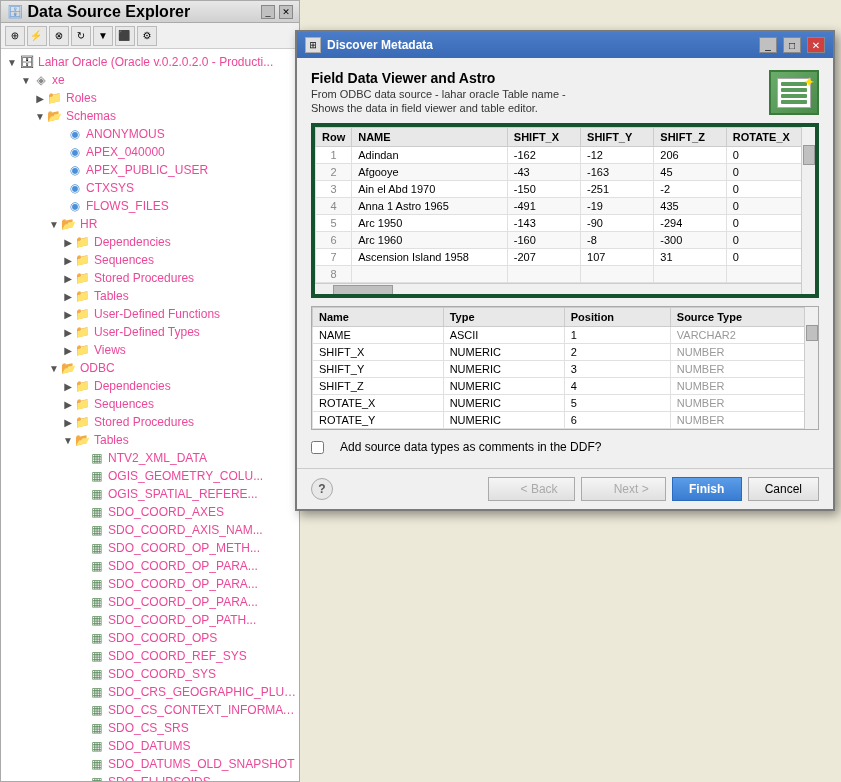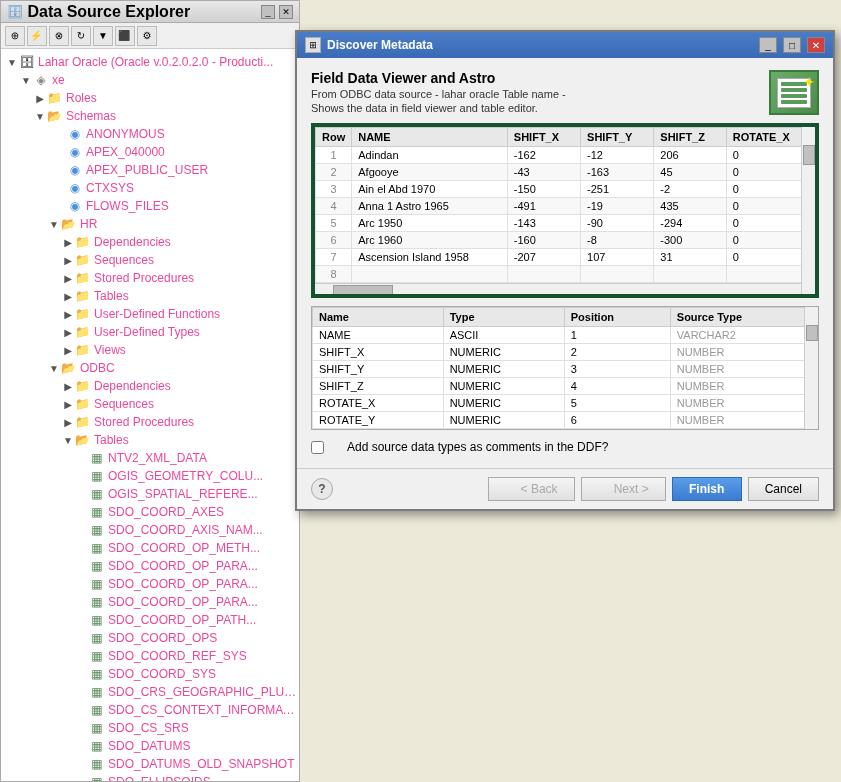--- a/index.html
+++ b/index.html
@@ -237,21 +237,21 @@
       font-weight: bold;
     }
     .fields-table td {
       border: 1px solid #e0e0e0;
       padding: 2px 6px;
     }
 
     .checkbox-row {
       display: flex;
       align-items: center;
-      gap: 23px;
+      gap: 16px;
       padding: 2px 0;
     }
     .checkbox-row input[type=checkbox] { cursor: pointer; }
 
     
     .dialog-footer {
       padding: 8px 14px;
       display: flex;
       align-items: center;
       gap: 6px;

